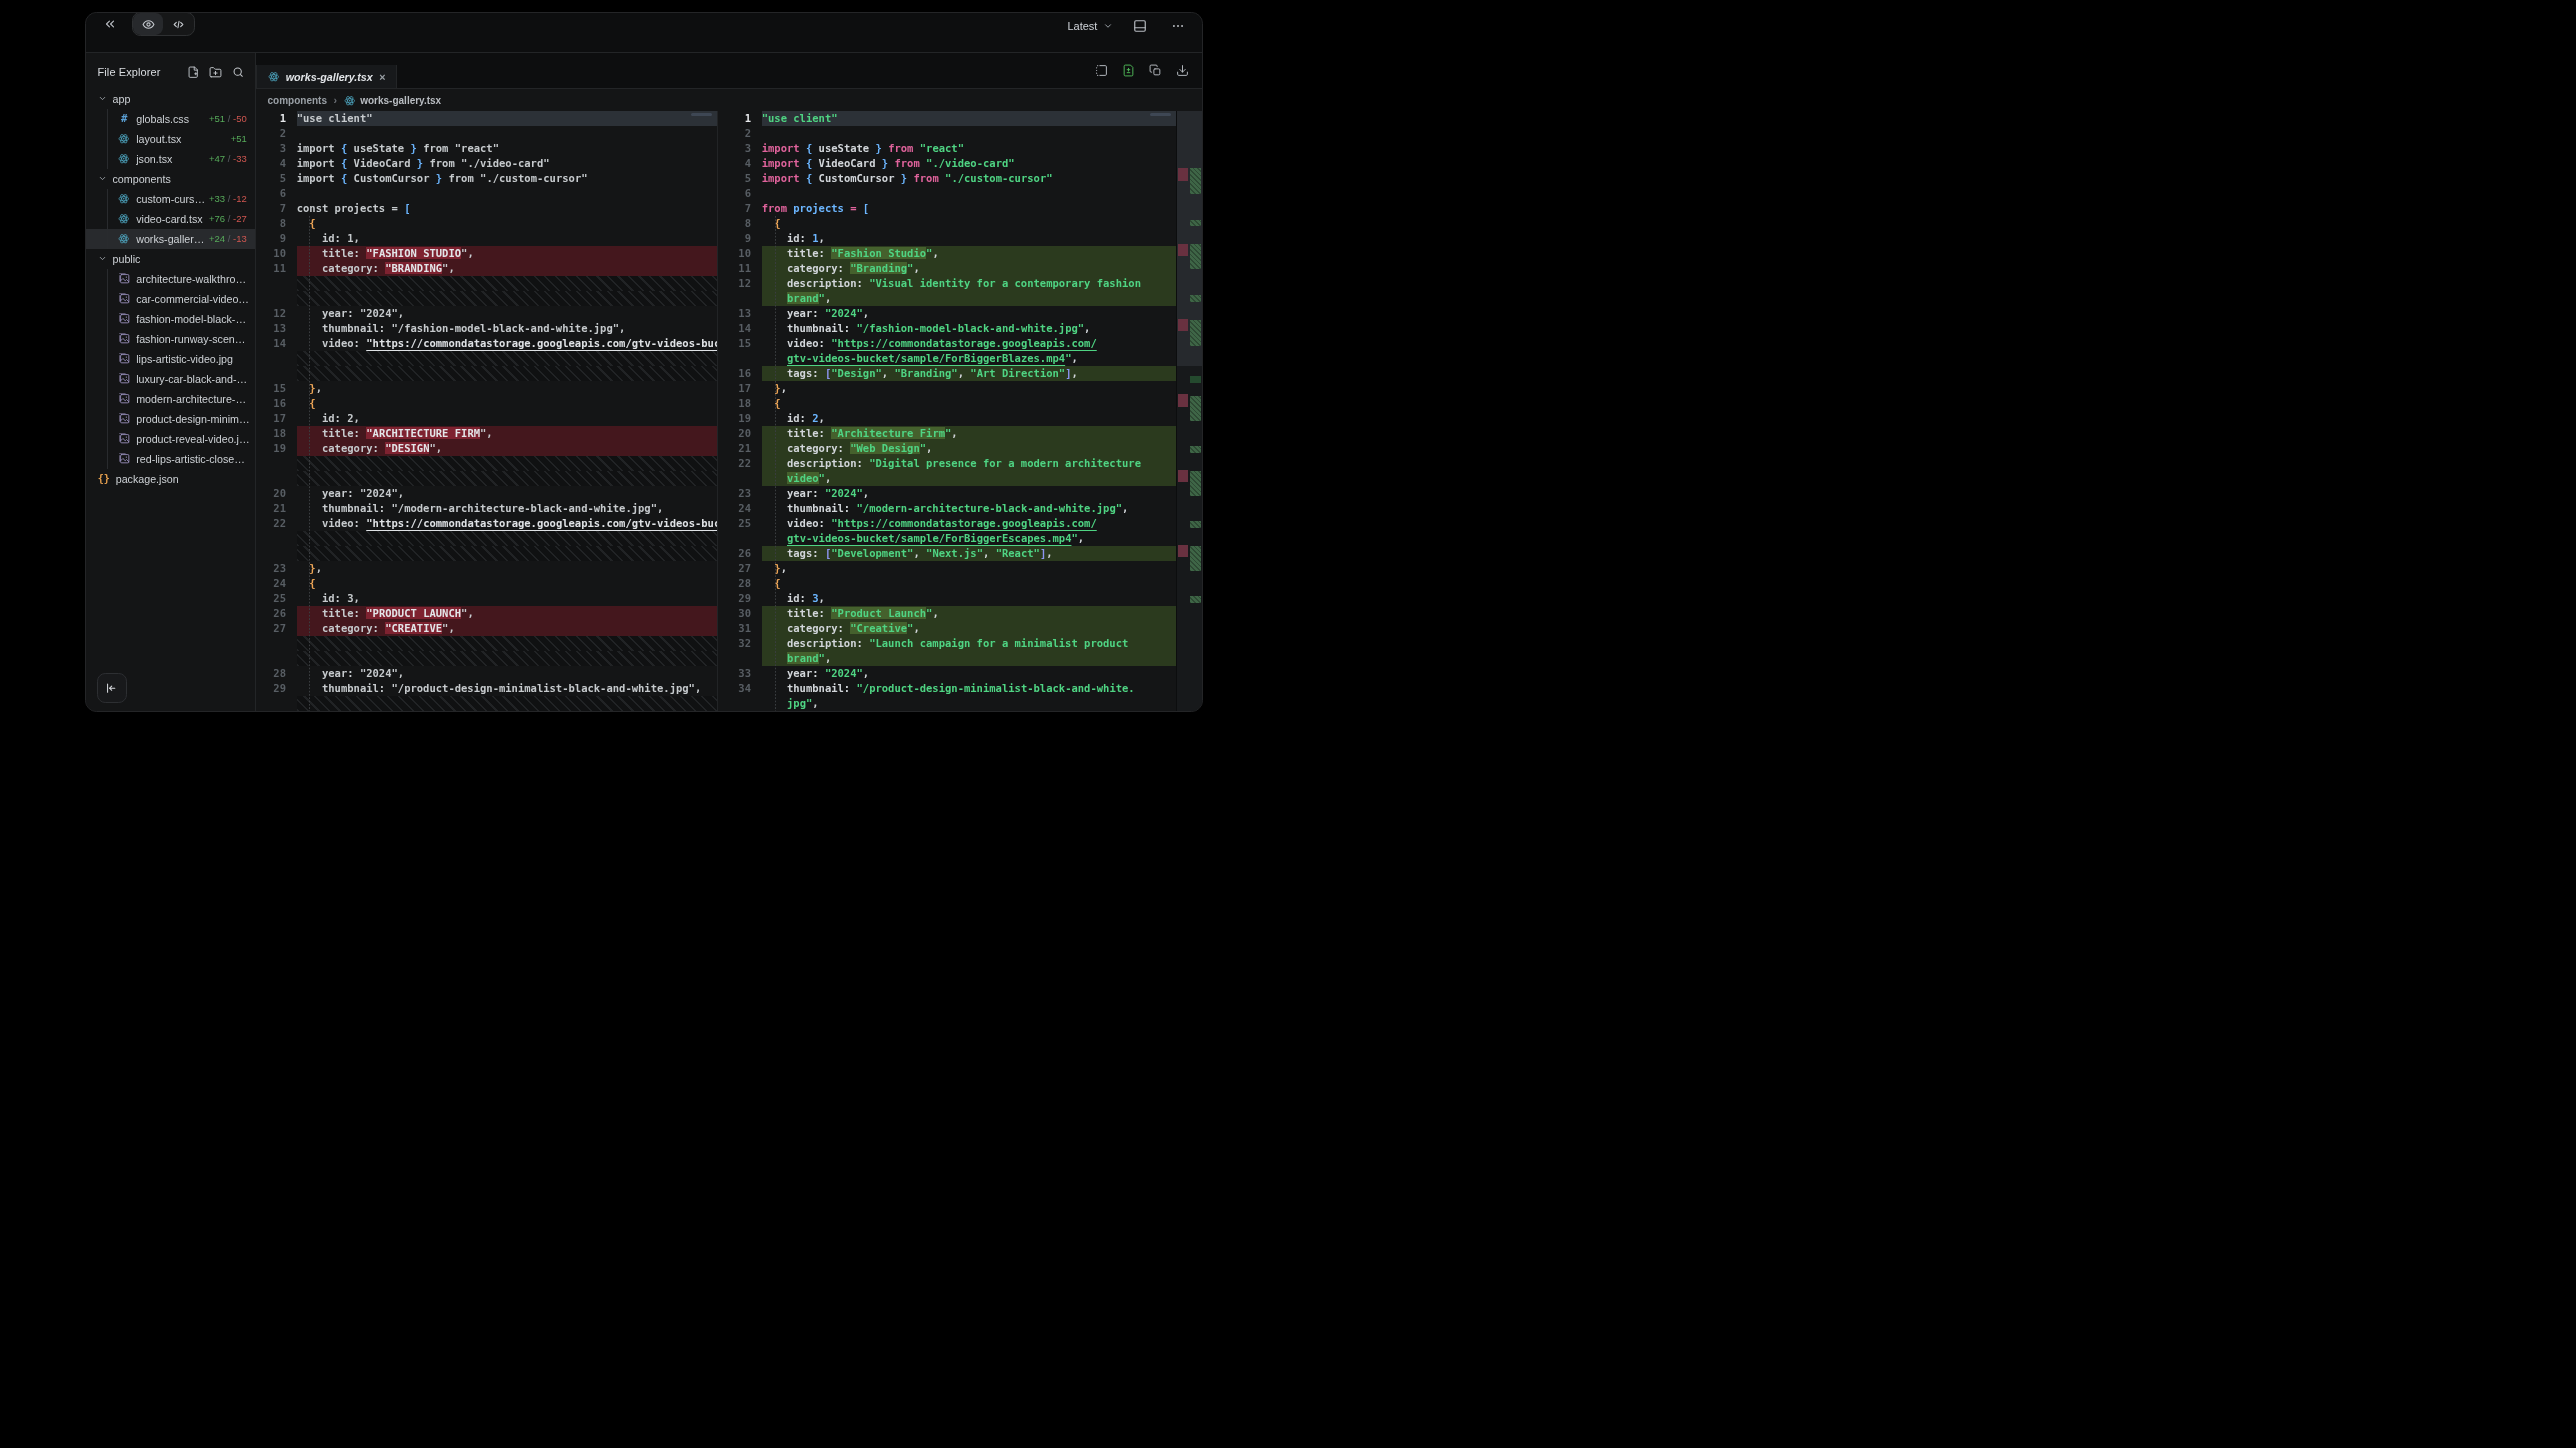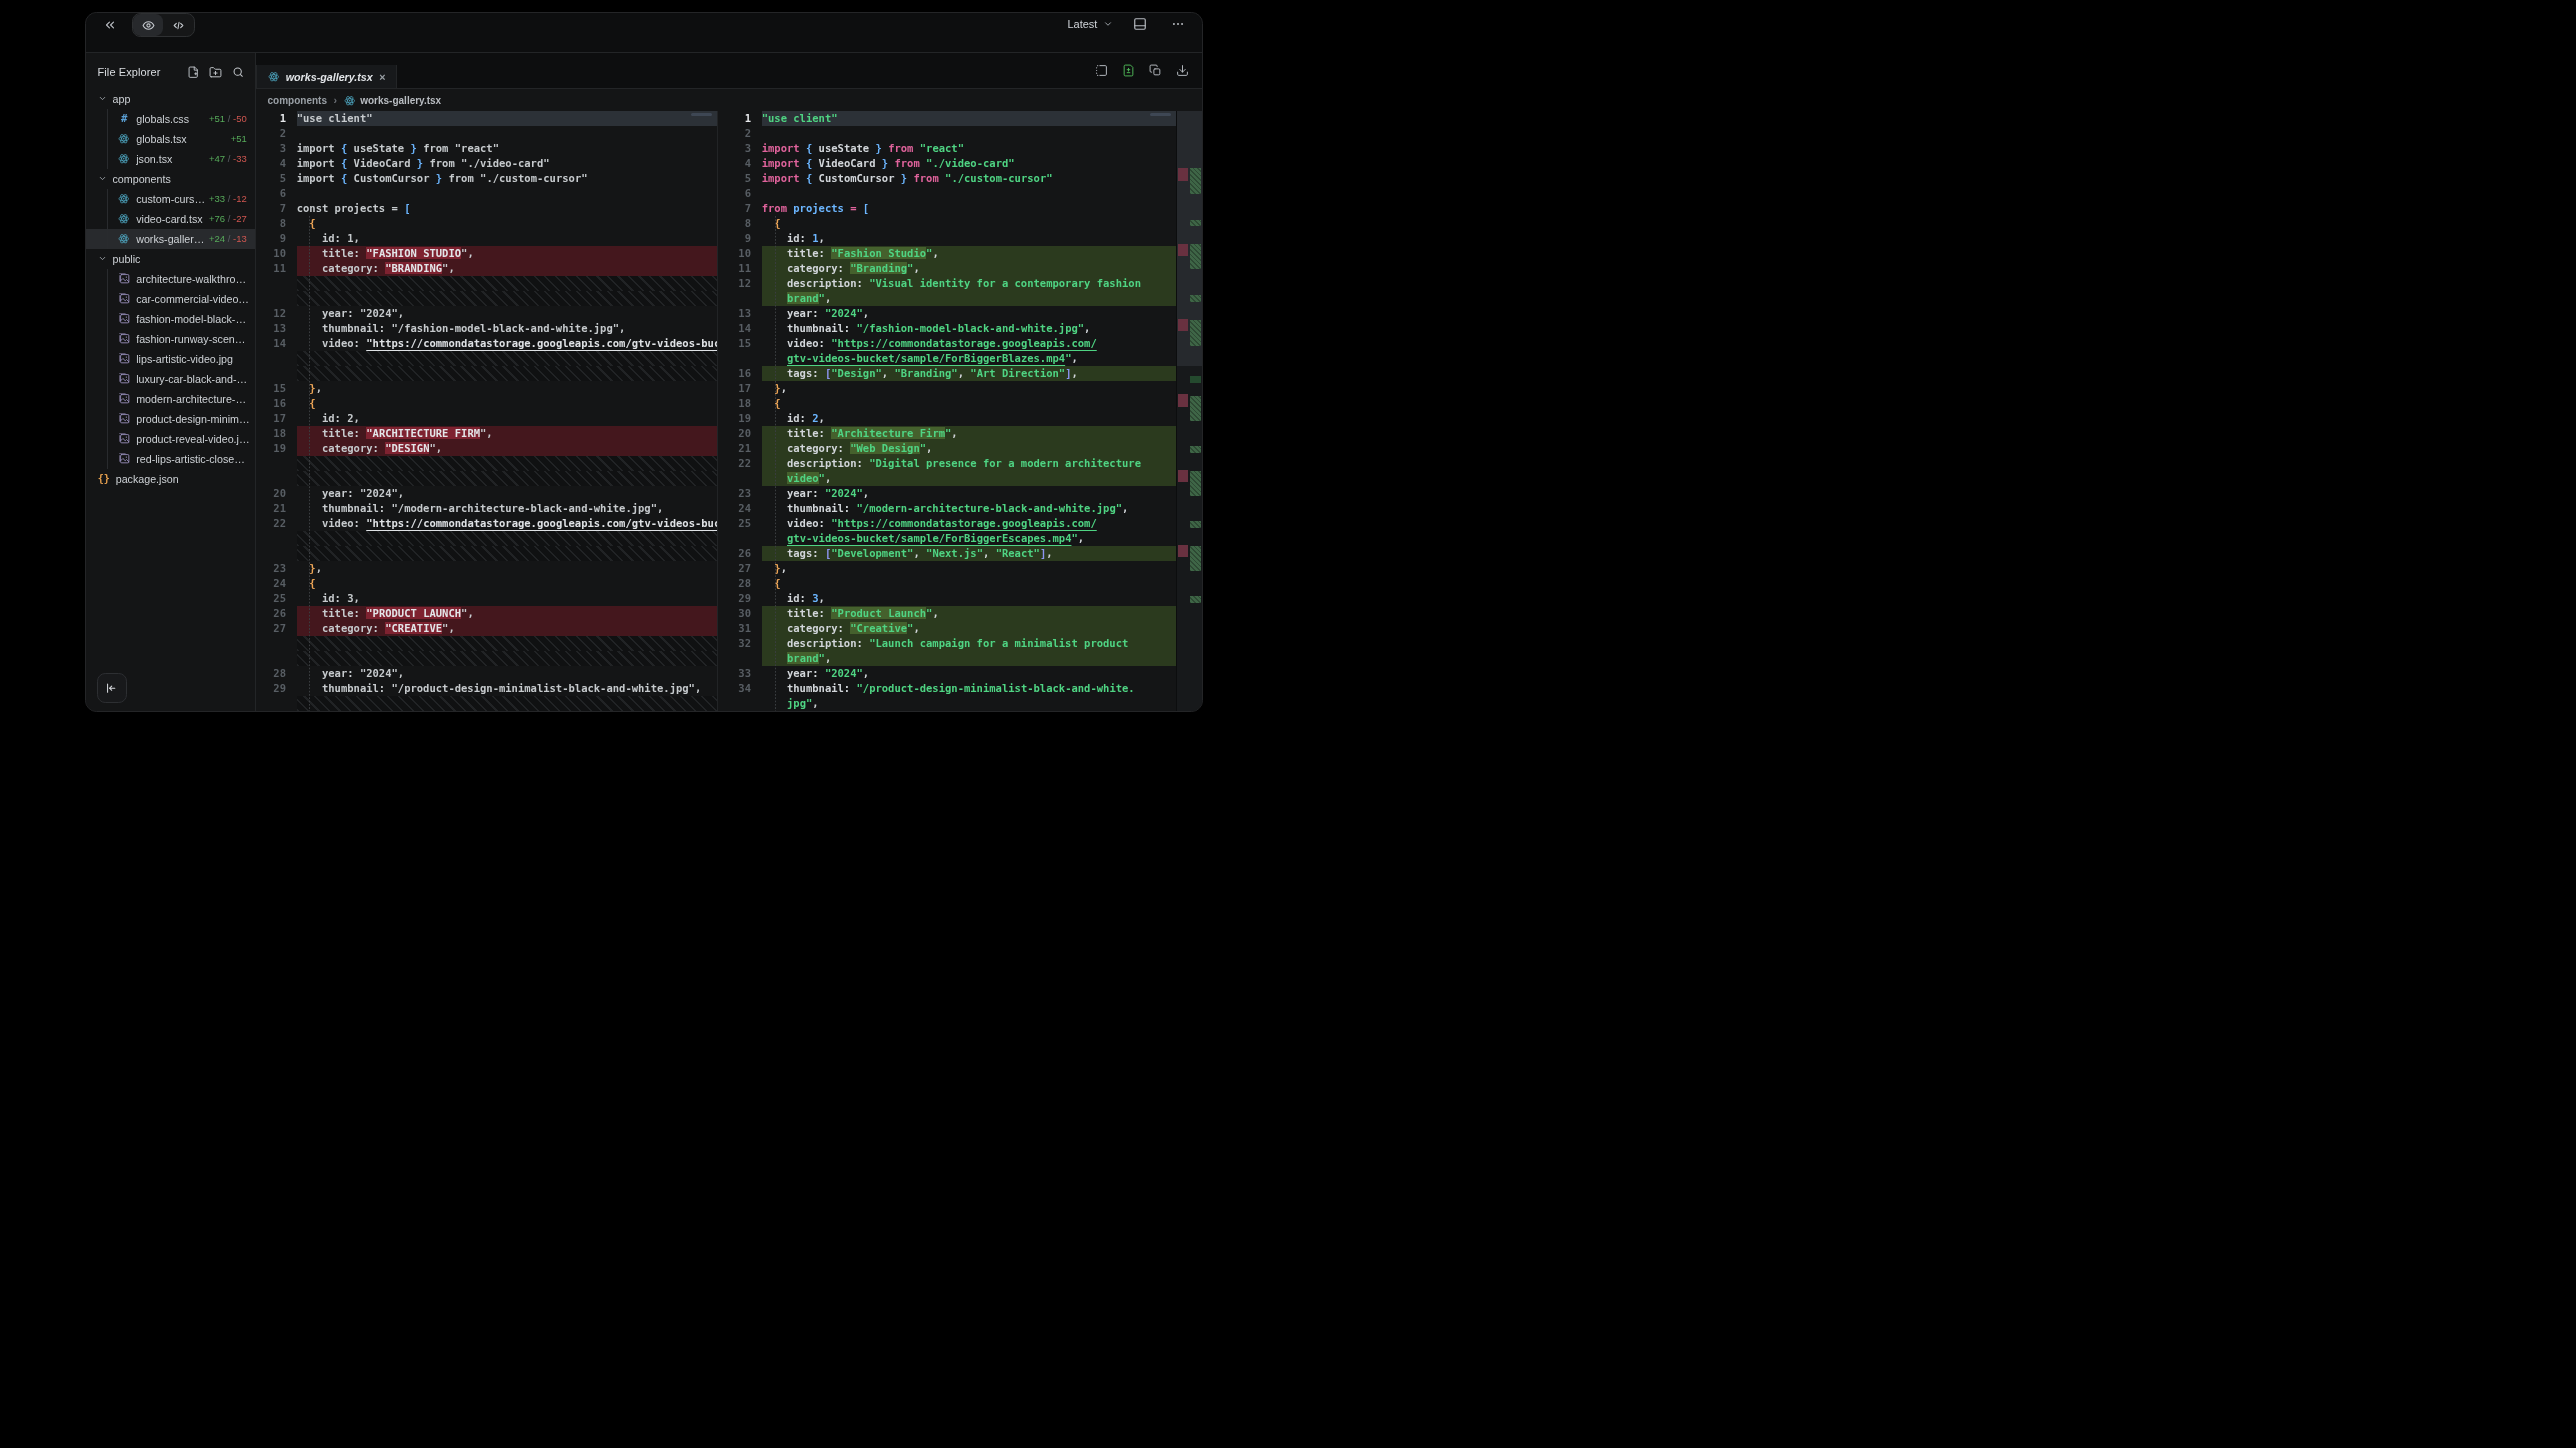--- a/index.html
+++ b/index.html
@@ -1,21 +1,21 @@
 <!DOCTYPE html>
 <html style="font-size:13px"><head>
 <meta charset="utf-8">
 <style>
   html,body{margin:0;padding:0;background:#000;width:1288px;height:724px;overflow:hidden;
     font-family:"Liberation Sans",sans-serif;-webkit-font-smoothing:antialiased;}
   .window{position:absolute;left:85px;top:12.4px;width:1118px;height:700px;background:#141516;
     border:0.8px solid #242527;border-radius:11.5px;overflow:hidden;box-sizing:border-box;}
   
-  .topbar{height:40px;background:#0d0e0f;border-bottom:0.8px solid #232527;display:flex;align-items:flex-start;
-    padding:0 13px;box-sizing:border-box;}
+  .topbar{height:40px;background:#0d0e0f;border-bottom:0.8px solid #232527;display:flex;align-items:flex-end;
+    padding:16px 13px;box-sizing:border-box;}
   .tb-left{display:flex;align-items:center;gap:11.5px;}
   .icon-btn{color:#b8bcc2;display:flex;align-items:center;justify-content:center;width:21.4px;height:21.4px;cursor:pointer;}
   .toggle{display:flex;background:#161718;border:0.8px solid #2e3032;border-radius:8.2px;overflow:hidden;}
   .toggle .seg{width:30.5px;height:22px;display:flex;align-items:center;justify-content:center;color:#c6cacf;cursor:pointer;}
   .toggle .seg.active{background:#27292c;border-radius:7.4px;}
   .tb-right{margin-left:auto;display:flex;align-items:center;gap:16.5px;color:#c6cacf;}
   .latest{display:flex;align-items:center;gap:5.8px;font-size:11px;color:#cfd3d8;cursor:pointer;}
   
   .main{display:flex;height:659px;}
   .sidebar{width:170px;background:#141516;border-right:0.8px solid #232527;position:relative;flex:none;box-sizing:border-box;}
@@ -187,21 +187,21 @@
           </div>
           <div class="trow d1">
             <span class="ficon">
               <svg width="11.5" height="11.5" viewBox="0 0 24 24" fill="none" stroke="#53b3cf" stroke-width="1.4">
                 <circle cx="12" cy="12" r="1.6" fill="#53b3cf" stroke="none"></circle>
                 <ellipse cx="12" cy="12" rx="10" ry="4.2"></ellipse>
                 <ellipse cx="12" cy="12" rx="10" ry="4.2" transform="rotate(60 12 12)"></ellipse>
                 <ellipse cx="12" cy="12" rx="10" ry="4.2" transform="rotate(120 12 12)"></ellipse>
               </svg>
             </span>
-            <span class="lbl">globals.tsx</span>
+            <span class="lbl">layout.tsx</span>
             <span class="stats"><span class="add">+51</span></span>
           </div>
           <div class="trow d1">
             <span class="ficon">
               <svg width="11.5" height="11.5" viewBox="0 0 24 24" fill="none" stroke="#53b3cf" stroke-width="1.4">
                 <circle cx="12" cy="12" r="1.6" fill="#53b3cf" stroke="none"></circle>
                 <ellipse cx="12" cy="12" rx="10" ry="4.2"></ellipse>
                 <ellipse cx="12" cy="12" rx="10" ry="4.2" transform="rotate(60 12 12)"></ellipse>
                 <ellipse cx="12" cy="12" rx="10" ry="4.2" transform="rotate(120 12 12)"></ellipse>
               </svg>

